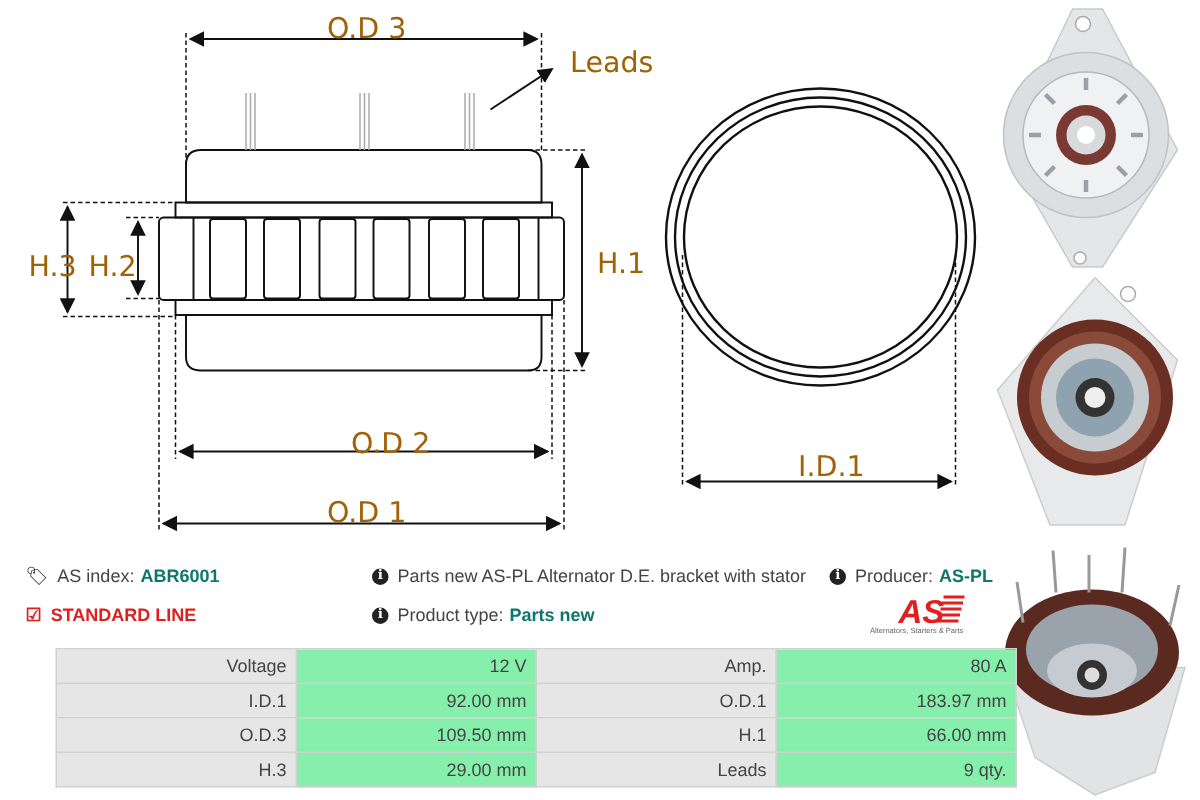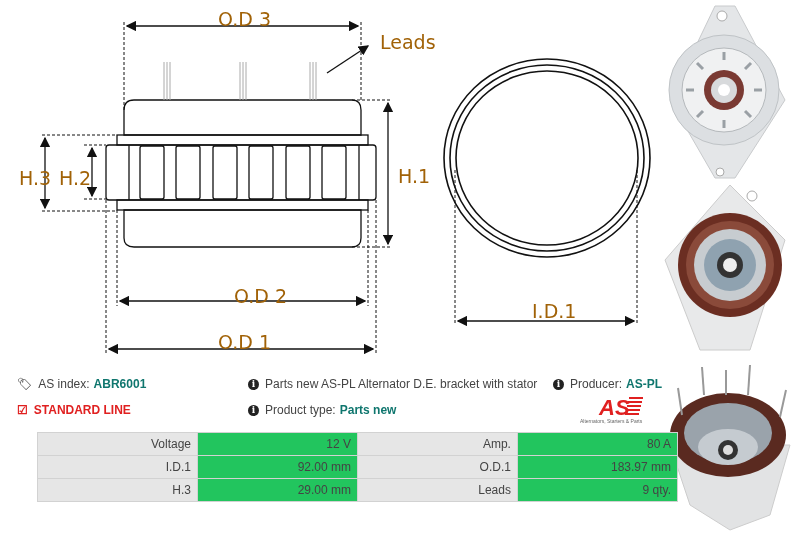--- a/index.html
+++ b/index.html
@@ -11,21 +11,21 @@
   .photo { position:absolute; }
   .info-row { position:absolute; font-size:12px; color:#444; display:flex; align-items:center; white-space:nowrap; }
   .info-row b { color:#0f766e; margin-left:4px; }
   .icon-info { display:inline-block; width:11px; height:11px; border-radius:50%; background:#222; color:#fff; font-size:9px; line-height:11px; text-align:center; font-weight:bold; font-family:"DejaVu Serif", serif; margin-right:6px; }
   .std { color:#e02020; font-weight:bold; }
   .logo { position:absolute; left:585px; top:393px; width:70px; height:32px; }
   .logo-sub { position:absolute; left:580px; top:418px; font-size:5px; color:#666; white-space:nowrap; }
   table.specs { position:absolute; left:9px; top:432px; width:641px; border-collapse:collapse; font-size:12px;margin-left:28px; }
   table.specs td { height:22px; padding:0 6px; border:1px solid #d2d2d2; text-align:right; color:#444; }
   table.specs td.k { background:#e6e6e6; width:148px; }
-  table.specs td.v { background:#22c55e; width:148px; }
+  table.specs td.v { background:#86efac; width:148px; }
 </style>
 </head>
 <body>
 
 <div class="diagram">
   <svg width="660" height="365" viewBox="0 0 660 365">
     <defs>
       <marker id="ah" markerWidth="8" markerHeight="8" refX="7" refY="4" orient="auto-start-reverse">
         <path d="M0,0 L8,4 L0,8 z" fill="#111"></path>
       </marker>
@@ -198,19 +198,25 @@
       <td class="k">Amp.</td>
       <td class="v">80 A</td>
     </tr>
     <tr>
       <td class="k">I.D.1</td>
       <td class="v">92.00 mm</td>
       <td class="k">O.D.1</td>
       <td class="v">183.97 mm</td>
     </tr>
     <tr>
+      <td class="k">O.D.3</td>
+      <td class="v">109.50 mm</td>
+      <td class="k">H.1</td>
+      <td class="v">66.00 mm</td>
+    </tr>
+    <tr>
       <td class="k">H.3</td>
       <td class="v">29.00 mm</td>
       <td class="k">Leads</td>
       <td class="v">9 qty.</td>
     </tr>
   </tbody>
 </table>
 
 </body></html>

